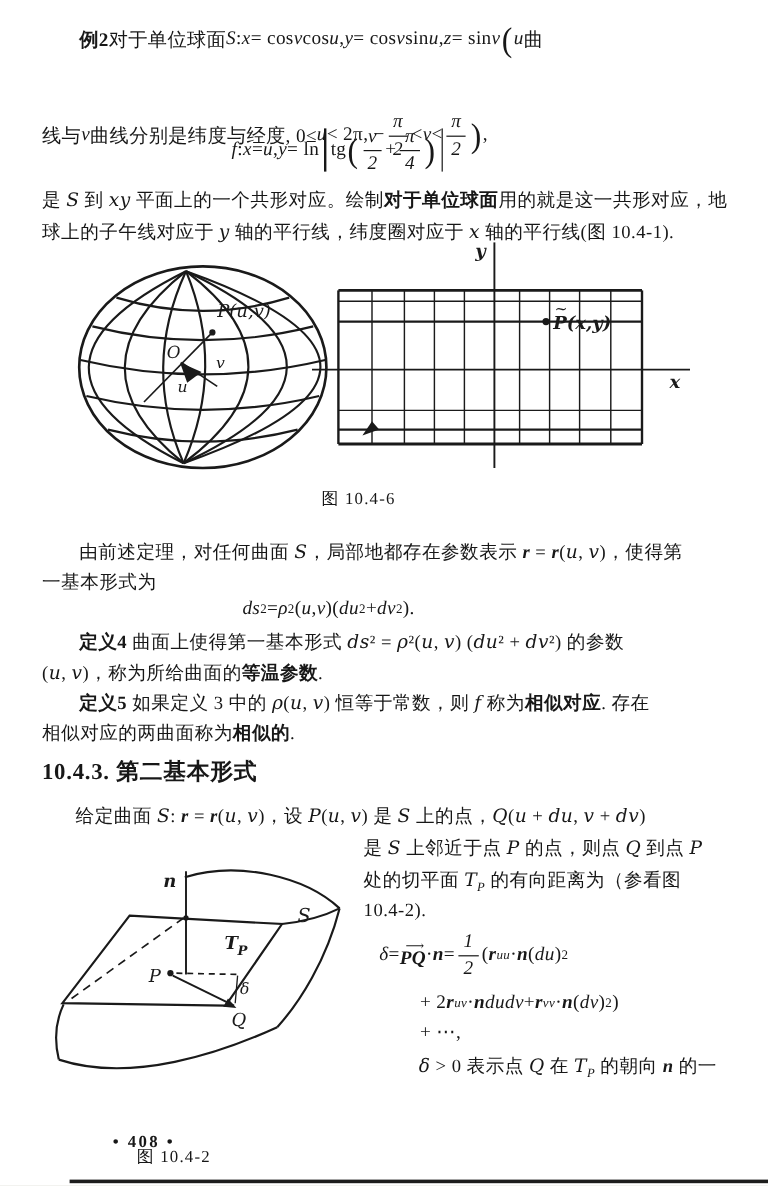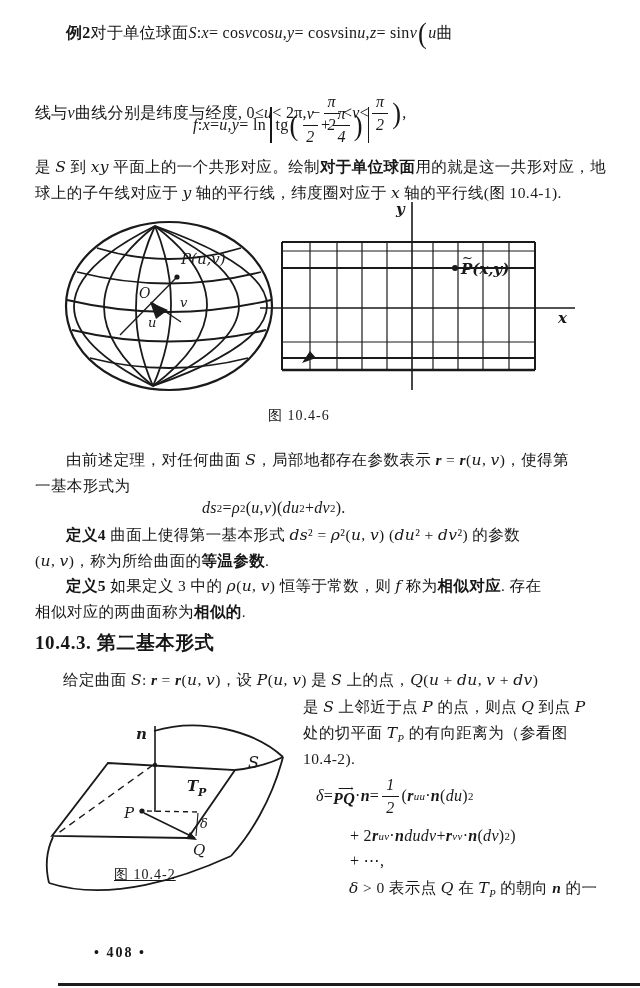--- a/index.html
+++ b/index.html
@@ -266,18 +266,18 @@
       <span>)</span>
       <sup>2</sup>
       <span>)</span>
     </div>
   <div class="fline" style="left:350px;top:849px;height:22px;">
       <span>+ ⋯,</span>
     </div>
 
   <div class="line" style="left:303px;top:876px;margin-left:46px;"><i>δ</i> &gt; 0 表示点 <i>Q</i> 在 <i>T</i><sub>P</sub> 的朝向 <b class="vi">n</b> 的一</div>
 
-  <div class="caption" style="left:114px;top:866px;text-decoration:underline;">图   10.4-2</div>
+  <div class="caption" style="left:114px;top:955px;">图   10.4-2</div>
 
   <div class="pageno" style="left:52px;top:945px;margin-left:42px;">• 408 •</div>
 
   <div class="scanline" style="left:58px;top:983px;width:582px;height:3px;"></div>
 </div>
 
 </body></html>

